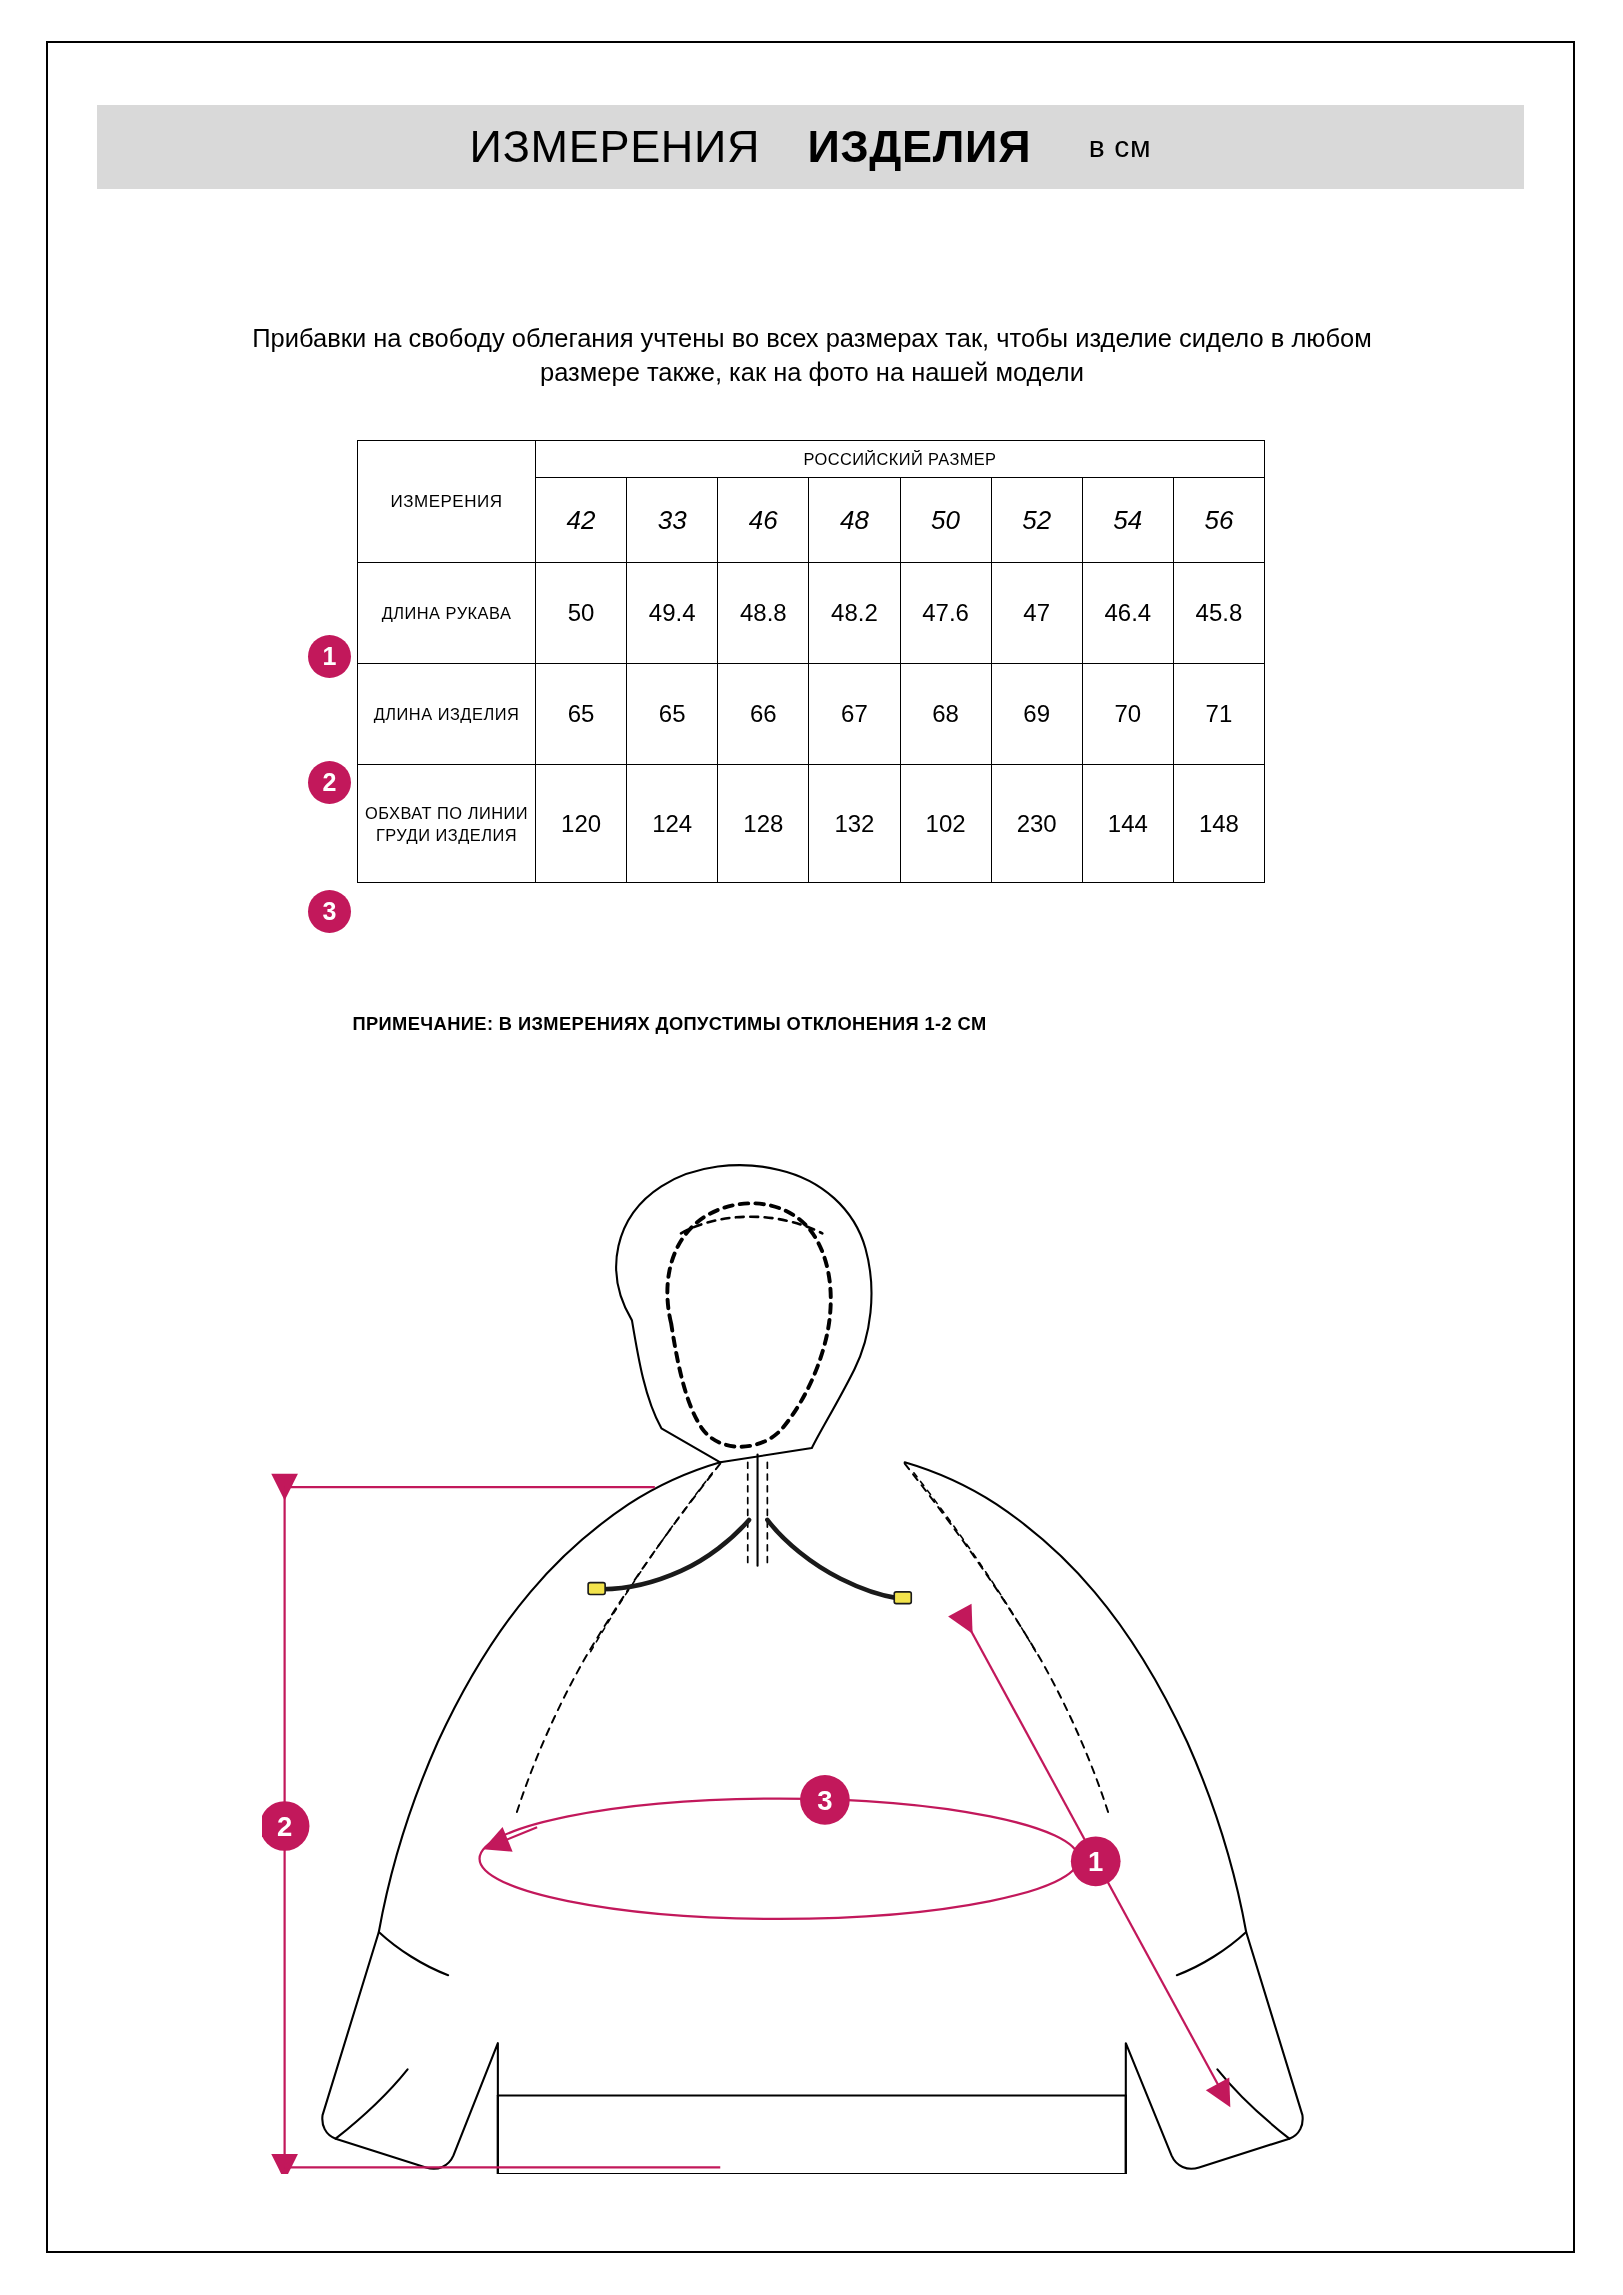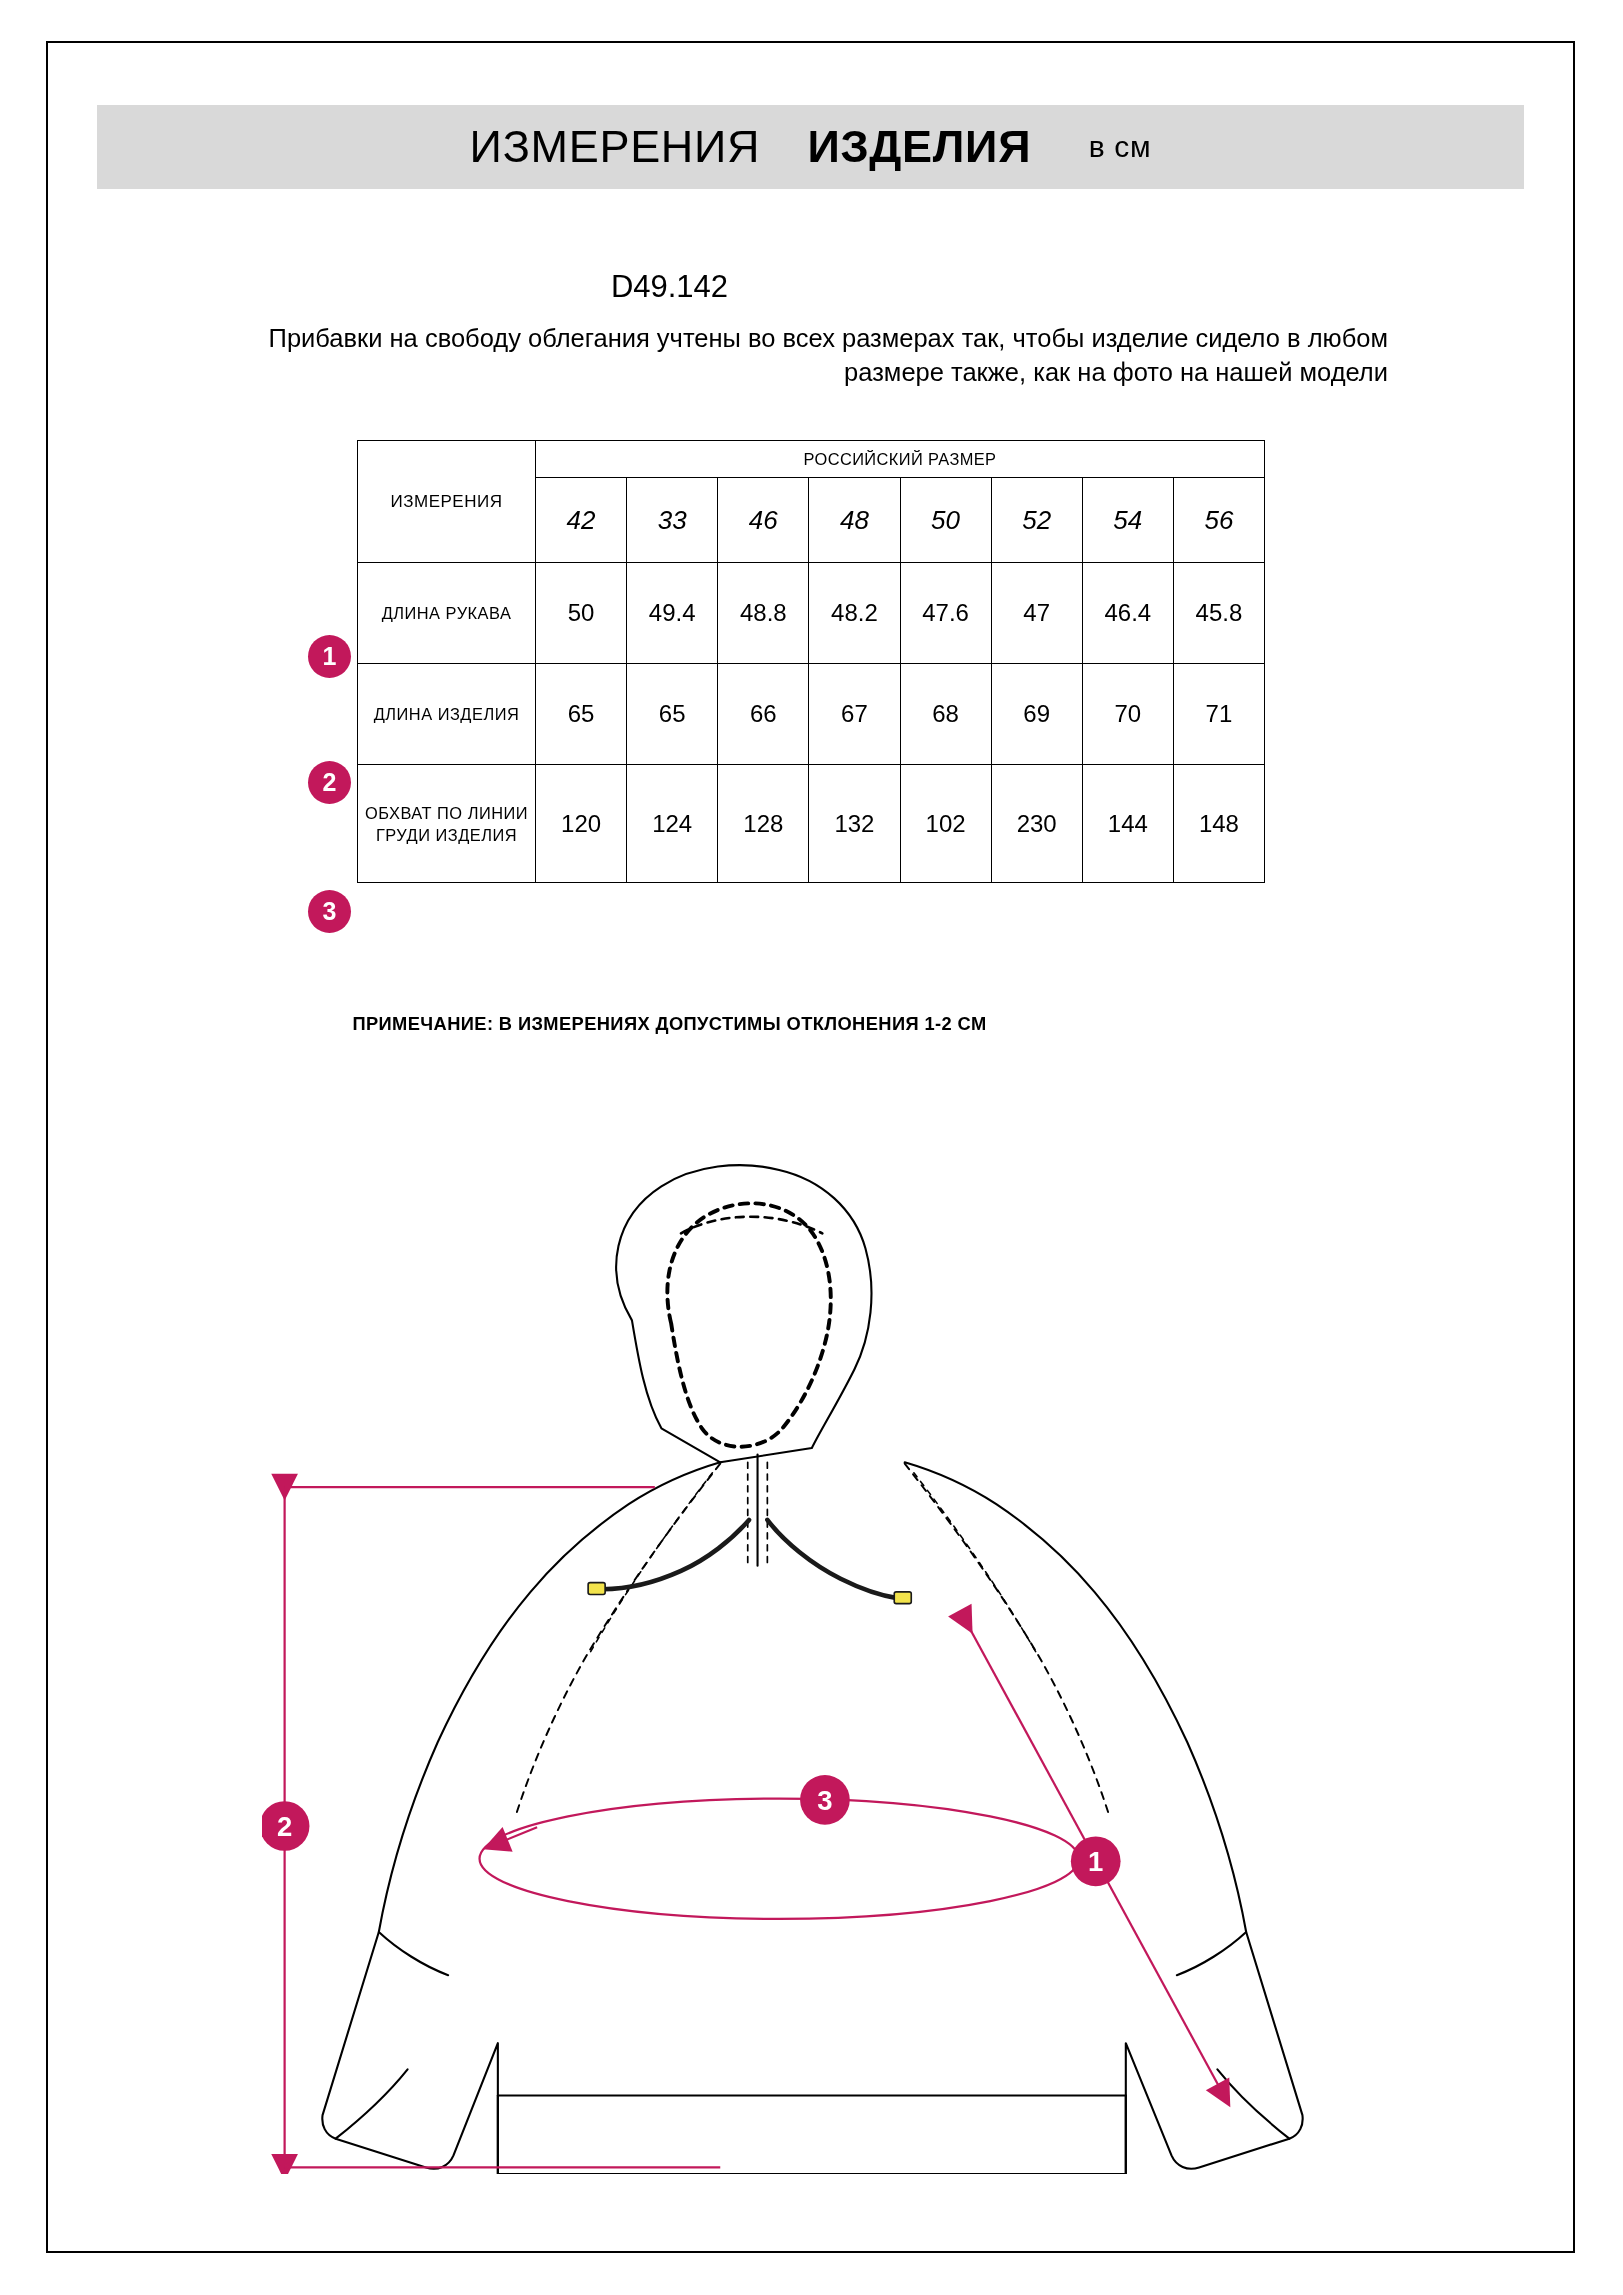--- a/index.html
+++ b/index.html
@@ -71,21 +71,21 @@
     top: 228px;
     width: 100%;
     text-align: center;
     font-size: 31px;
   }
   .intro {
     position: absolute;
     left: 190px;
     top: 281px;
     width: 1152px;
-    text-align: right;
+    text-align: center;
     font-size: 25.5px;
     line-height: 1.33;
   }
 
   
   .table-wrap {
     position: absolute;
     left: 311px;
     top: 399px;
     width: 908px;
@@ -176,21 +176,20 @@
 <div class="page-border"></div>
 
 <div class="content">
 
   <div class="title-band">
     <span class="title-light">ИЗМЕРЕНИЯ</span>
     <span class="title-bold">ИЗДЕЛИЯ</span>
     <span class="title-unit">в см</span>
   </div>
 
-  <div class="model-code">D49.142</div>
   <div class="intro">Прибавки на свободу облегания учтены во всех размерах так, чтобы изделие сидело в любом размере также, как на фото на нашей модели</div>
 
   <div class="marker m-table-1">1</div>
   <div class="marker m-table-2">2</div>
   <div class="marker m-table-3">3</div>
 
   <div class="table-wrap">
     <table class="sizes">
       <tbody>
           <tr>

